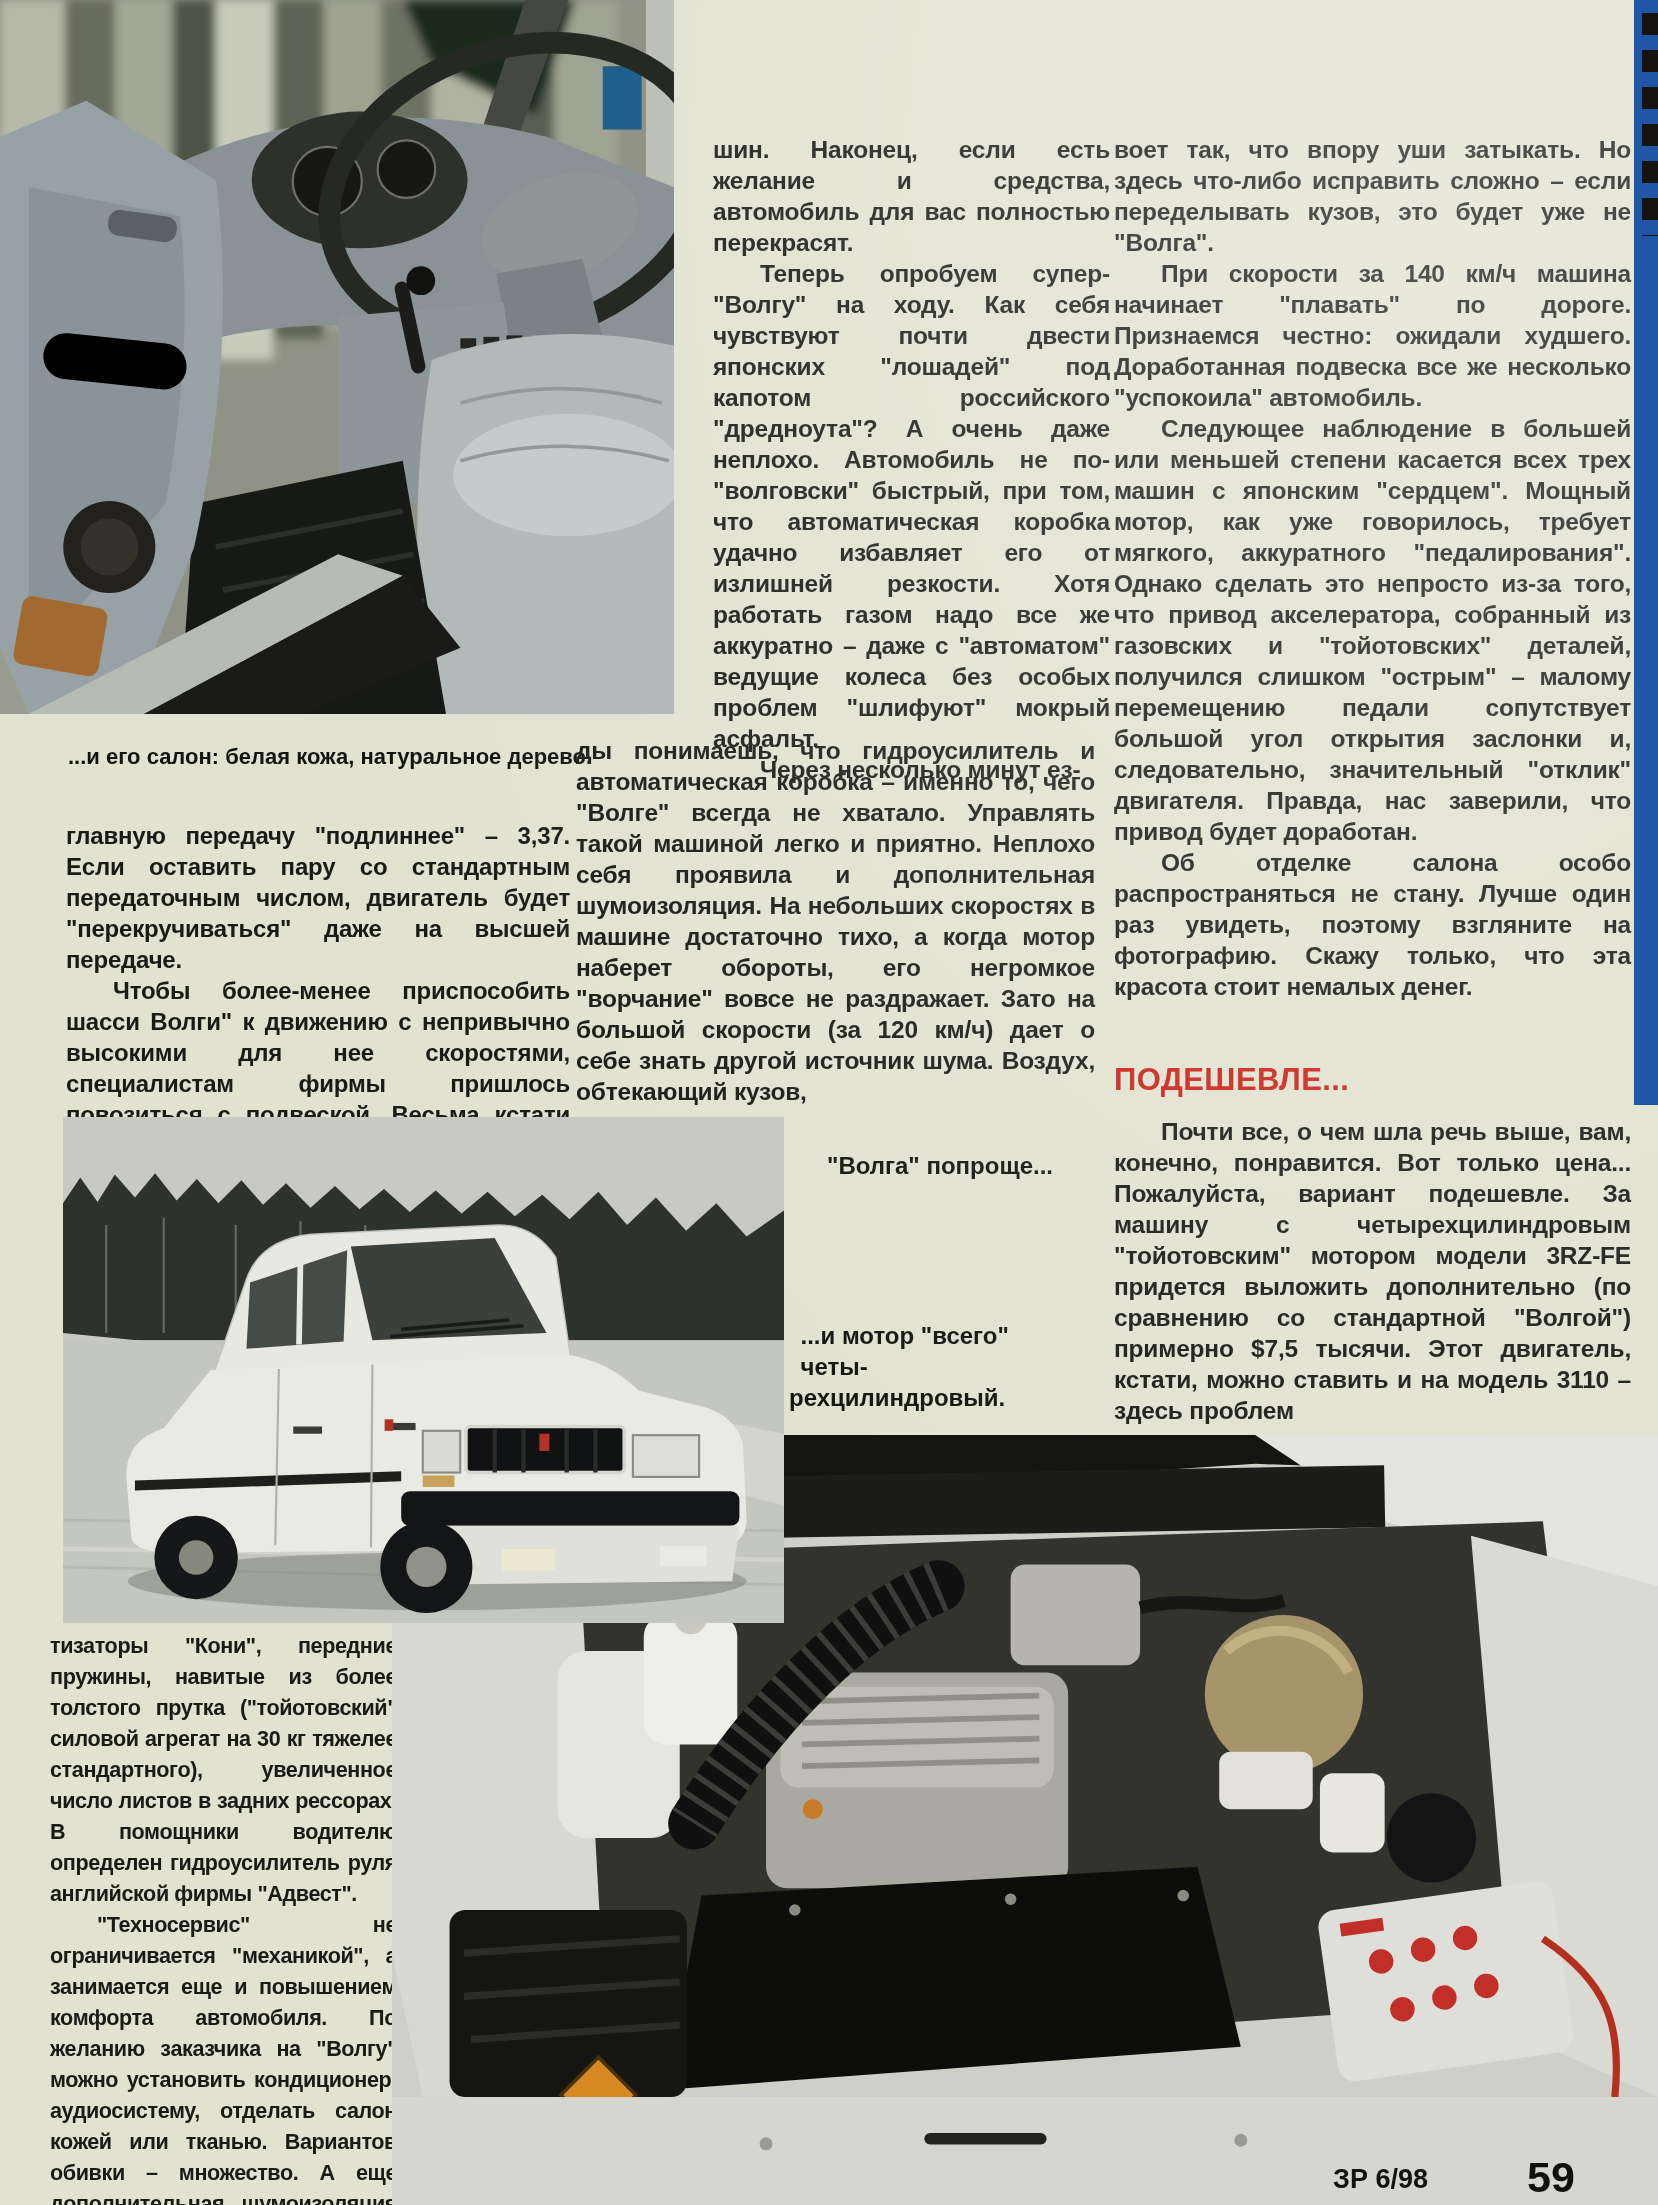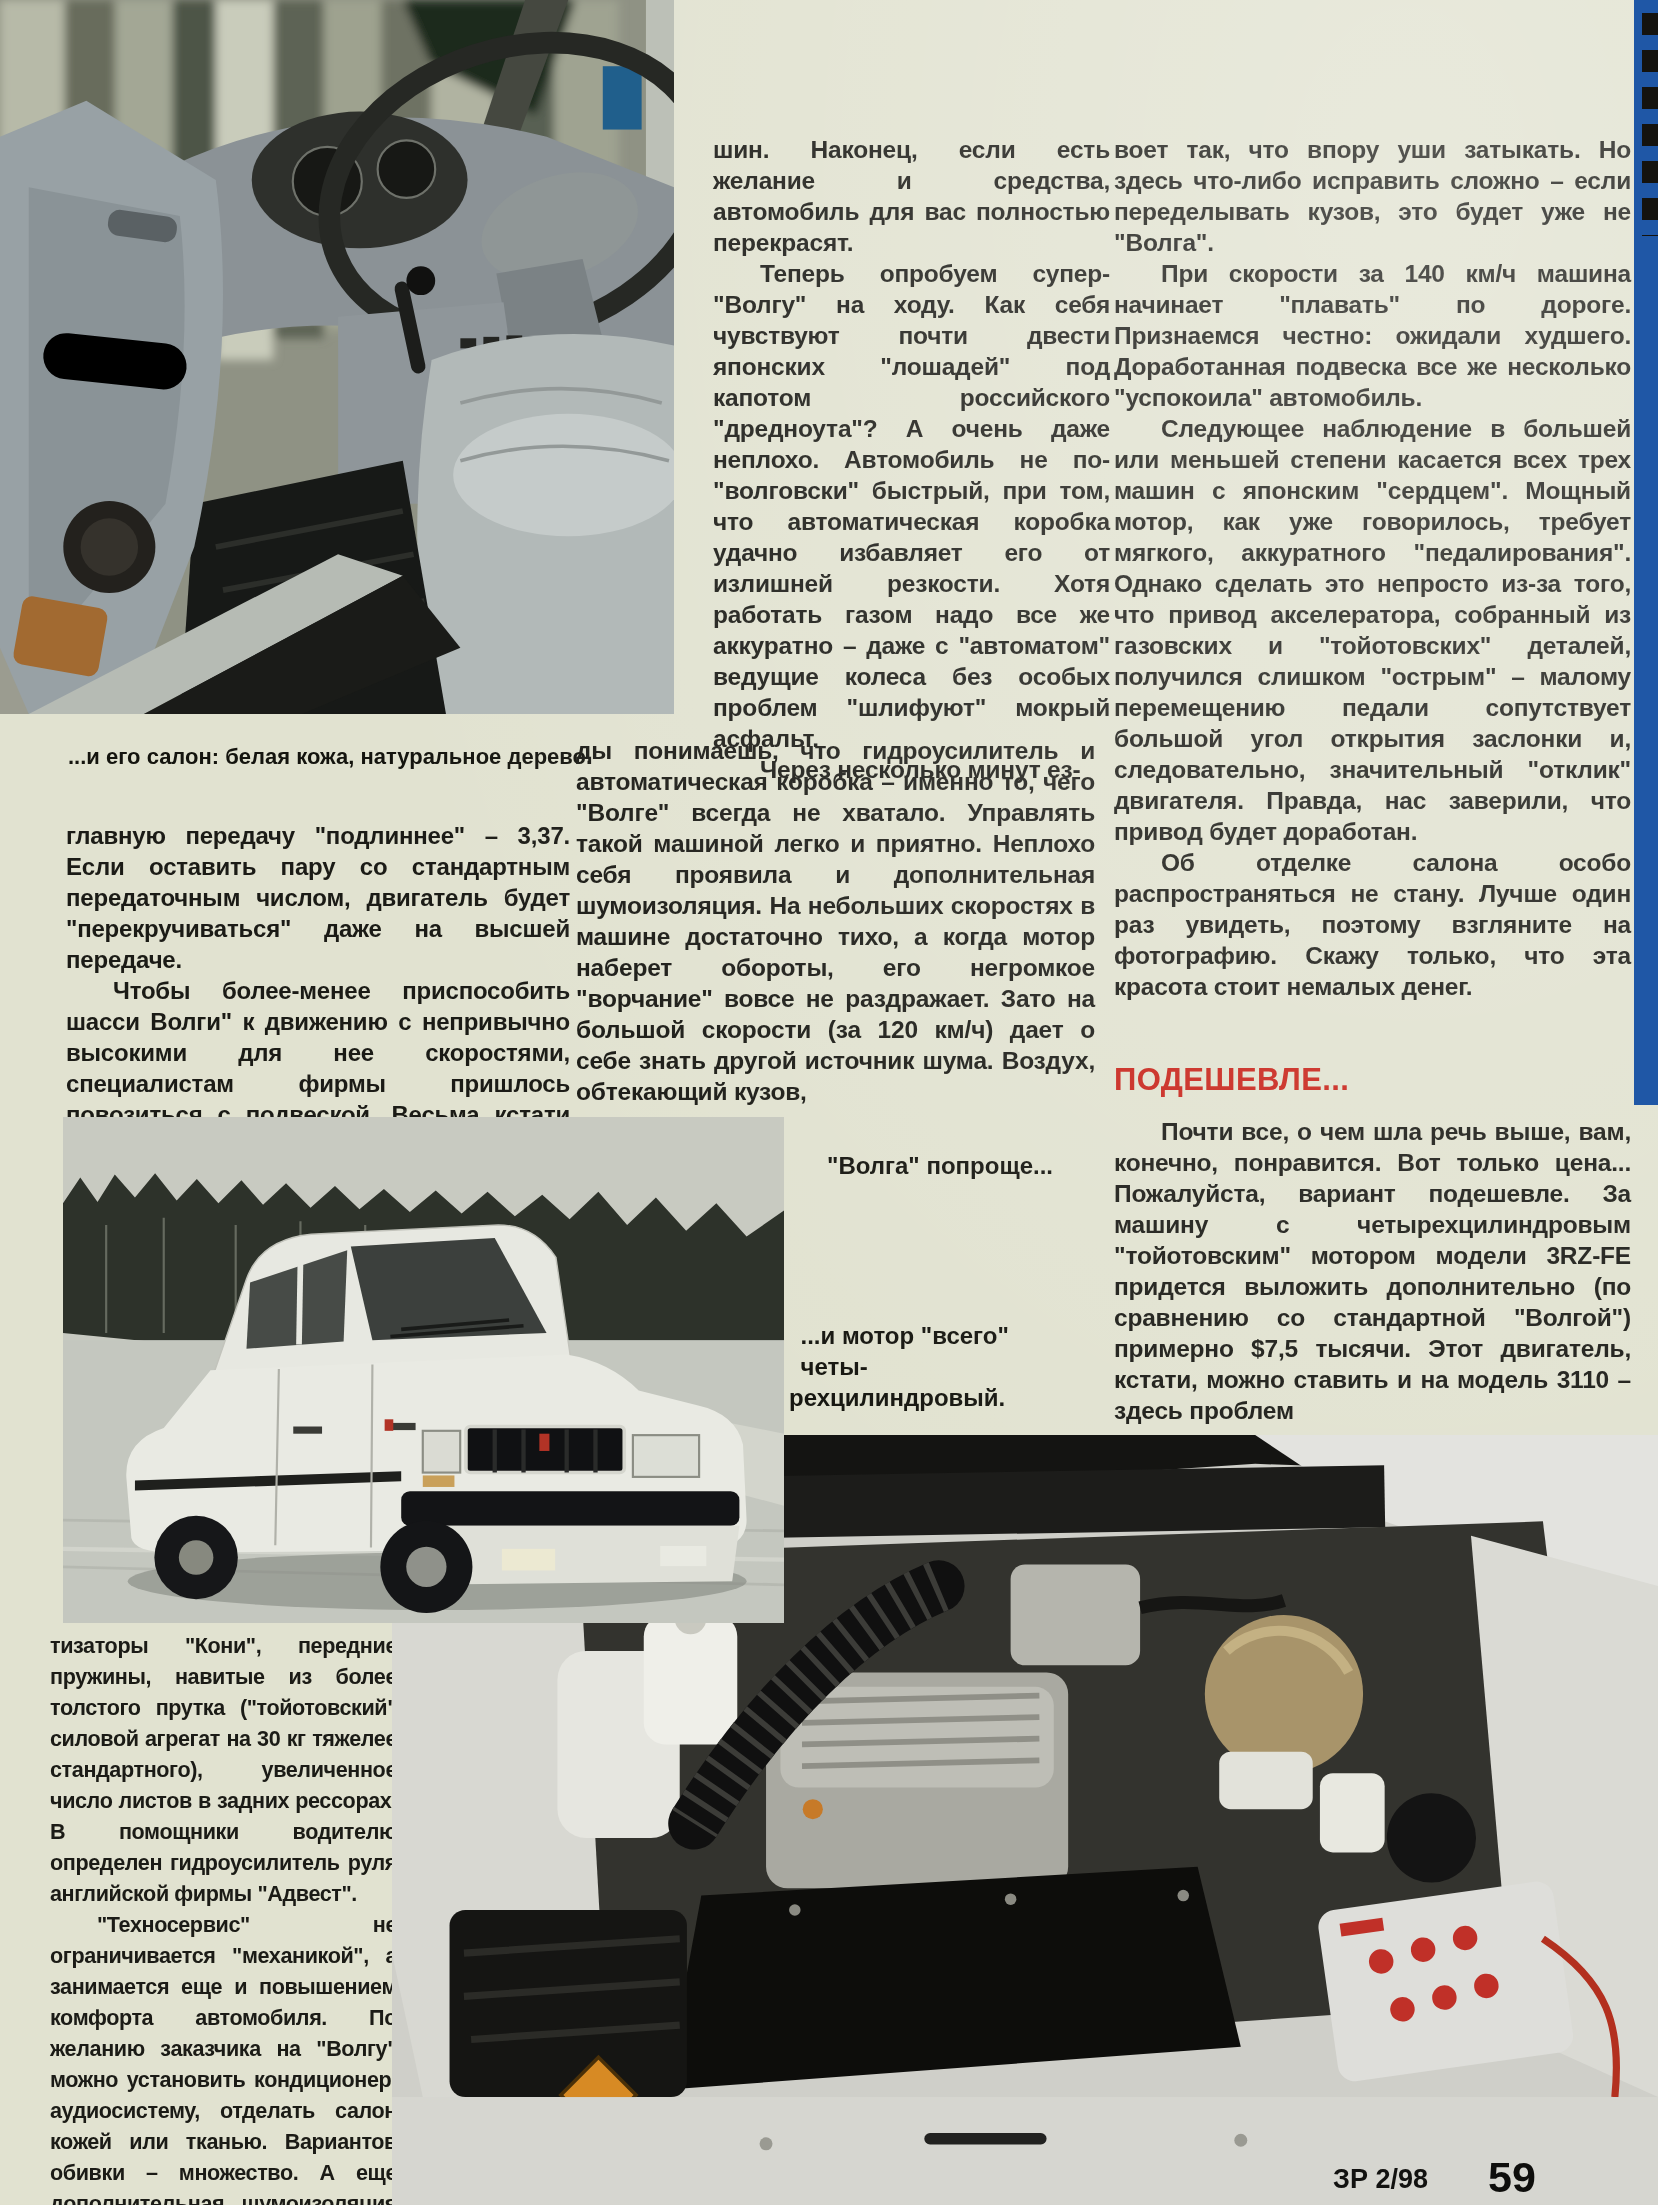--- a/index.html
+++ b/index.html
@@ -22,21 +22,21 @@
   .caption{position:absolute;font-weight:bold;font-size:22px;line-height:31px;color:#14140e;}
   #cap-interior{left:68px;top:741px;width:532px;}
   #cap-volga{left:827px;top:1150px;width:288px;font-size:24px;}
   #cap-motor{left:789px;top:1320px;width:288px;font-size:24px;}
   #cap-motor .cap-line1{padding-left:11.5px;}
   .photo{position:absolute;overflow:hidden;}
   #photo-interior{left:0;top:0;width:674px;height:714px;z-index:2;}
   #photo-engine{left:392px;top:1435px;width:1266px;height:770px;z-index:3;}
   #photo-volga{left:63px;top:1117px;width:721px;height:506px;z-index:10;}
   .footer-issue{position:absolute;left:1333px;top:2164px;font-weight:bold;font-size:27px;color:#121210;z-index:30;}
-  .footer-page{position:absolute;left:1488px;top:2153px;font-weight:bold;font-size:43px;color:#0e0e0c;z-index:30;}
+  .footer-page{position:absolute;left:1527px;top:2153px;font-weight:bold;font-size:43px;color:#0e0e0c;z-index:30;}
   .edge-tab{position:absolute;right:0;top:0;width:24.5px;height:1105px;z-index:6;}
   .edge-marks{position:absolute;left:8.6px;top:13px;width:16px;height:223px;
         background:repeating-linear-gradient(180deg,#14130f 0 21.6px,rgba(0,0,0,0) 21.6px 37px);}
   svg{display:block;}
 </style>
 </head>
 <body>
 
 <div class="page">
 
@@ -243,21 +243,21 @@
   <div class="col" id="col-left-mid">
     <p class="para">главную передачу "подлиннее" – 3,37. Если оставить пару со стандартным передаточным числом, двигатель будет "перекручиваться" даже на высшей передаче.</p>
     <p class="para indent">Чтобы более-менее приспособить шасси Волги" к движению с непривычно высокими для нее скоростями, специалистам фирмы пришлось повозиться с подвеской. Весьма кстати здесь пришлись амор-</p>
   </div>
 
   <div class="col" id="col-left-bottom">
     <p class="para">тизаторы "Кони", передние пружины, навитые из более толстого прутка ("тойотовский" силовой агрегат на 30 кг тяжелее стандартного), увеличенное число листов в задних рессорах. В помощники водителю определен гидроусилитель руля английской фирмы "Адвест".</p>
     <p class="para indent">"Техносервис" не ограничивается "механикой", а занимается еще и повышением комфорта автомобиля. По желанию заказчика на "Волгу" можно установить кондиционер, аудиосистему, отделать салон кожей или тканью. Вариантов обивки – множество. А еще дополнительная шумоизоляция – вещь небесполезная, особенно для наших ма-</p>
   </div>
 
-  <div class="footer-issue">ЗР 2/98</div>
+  <div class="footer-issue">ЗР 6/98</div>
   <div class="footer-page">59</div>
 
   <div class="edge-tab" style="background:#1f57a6">
     <div class="edge-marks"></div>
   </div>
 
 </div>
 
 
 </body></html>

